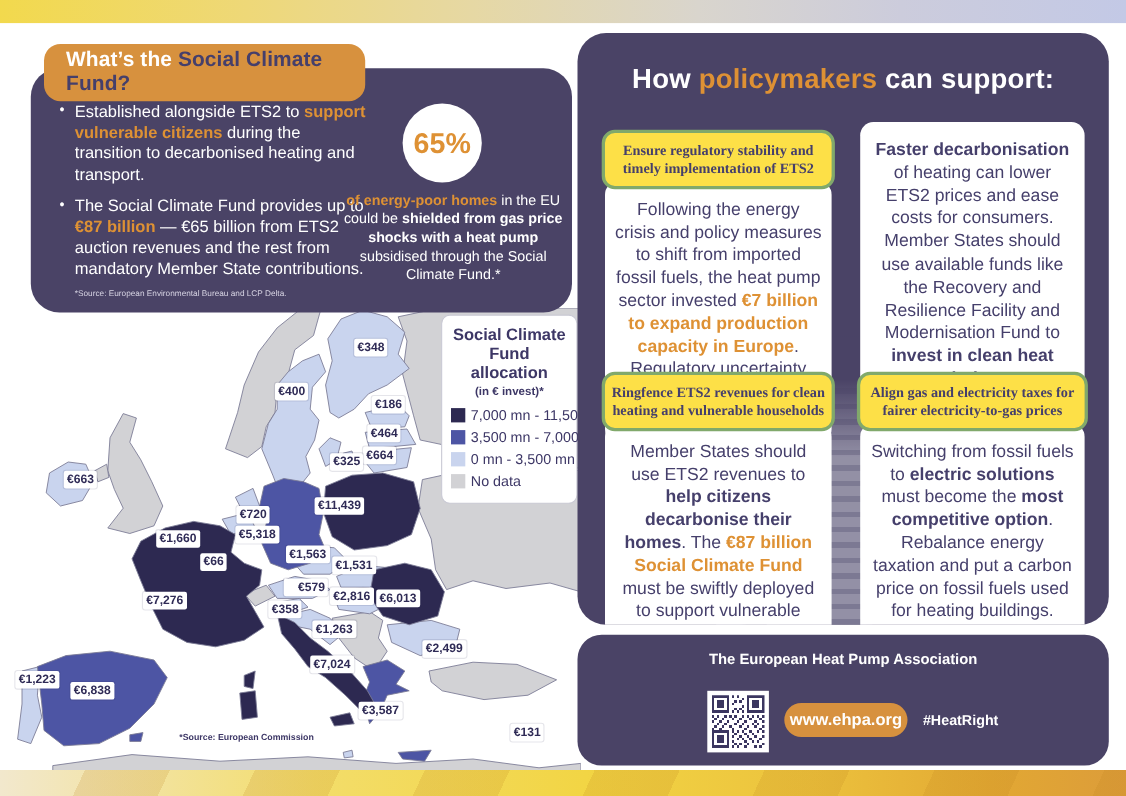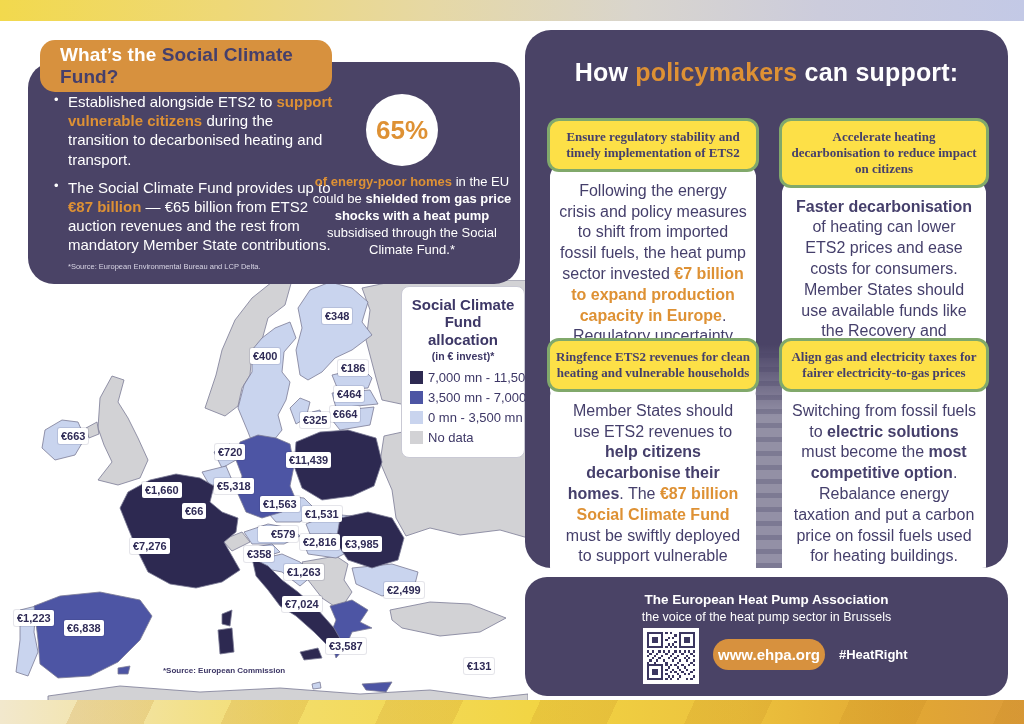--- a/index.html
+++ b/index.html
@@ -155,32 +155,32 @@
       <path class="f-dark" d="M218,350 L232,348 L234,372 L220,374 Z"></path>
     </svg>
     <div id="map-labels">
         <div class="map-label" style="left: 322px; top: 28px;">€348</div>
         <div class="map-label" style="left: 250px; top: 68px;">€400</div>
         <div class="map-label" style="left: 338px; top: 80px;">€186</div>
         <div class="map-label" style="left: 334px; top: 106px;">€464</div>
         <div class="map-label" style="left: 330px; top: 126px;">€664</div>
         <div class="map-label" style="left: 300px; top: 132px;">€325</div>
         <div class="map-label" style="left: 58px; top: 148px;">€663</div>
-        <div class="map-label" style="left: 215px; top: 164px; text-align: center;">€720</div>
+        <div class="map-label" style="left: 215px; top: 180px; text-align: center;">€720</div>
         <div class="map-label" style="left: 214px; top: 198px;">€5,318</div>
         <div class="map-label" style="left: 142px; top: 202px;">€1,660</div>
         <div class="map-label" style="left: 182px; top: 223px;">€66</div>
         <div class="map-label" style="left: 286px; top: 172px;">€11,439</div>
         <div class="map-label" style="left: 260px; top: 216px;">€1,563</div>
         <div class="map-label" style="left: 302px; top: 226px;">€1,531</div>
         <div class="map-label" style="left: 258px; top: 246px; padding-left: 13px;">€579</div>
         <div class="map-label" style="left: 300px; top: 254px;">€2,816</div>
         <div class="map-label" style="left: 244px; top: 266px;">€358</div>
         <div class="map-label" style="left: 284px; top: 284px;">€1,263</div>
-        <div class="map-label" style="left: 342px; top: 256px;">€3,985</div>
+        <div class="map-label" style="left: 342px; top: 256px;">€6,013</div>
         <div class="map-label" style="left: 384px; top: 302px;">€2,499</div>
         <div class="map-label" style="left: 130px; top: 258px;">€7,276</div>
         <div class="map-label" style="left: 282px; top: 316px;">€7,024</div>
         <div class="map-label" style="left: 14px; top: 330px;">€1,223</div>
         <div class="map-label" style="left: 64px; top: 340px;">€6,838</div>
         <div class="map-label" style="left: 326px; top: 358px;">€3,587</div>
         <div class="map-label" style="left: 464px; top: 378px;">€131</div>
       </div>
     <div class="legend">
       <div class="legend-title">Social Climate Fund allocation</div>
@@ -209,36 +209,34 @@
 
   <div class="right-panel">
     <div class="building"></div>
     <div class="rp-title"><span>How </span><span class="sg-o">policymakers</span><span> can support:</span></div>
 
     <div class="card c1">
       <div class="card-title">Ensure regulatory stability and timely implementation of ETS2</div>
       <div class="card-body"><span>Following the energy crisis and policy measures to shift from imported fossil fuels, the heat pump sector invested </span><span class="sg-o">€7 billion to expand production capacity in Europe</span><span>. Regulatory uncertainty risks jeopardising these investments.</span></div>
     </div>
     <div class="card c2">
-      <div class="card-title">Accelerate heating decarbonisation to reduce impact on citizens</div>
       <div class="card-body"><span class="sg-b">Faster decarbonisation</span><span> of heating can lower ETS2 prices and ease costs for consumers. Member States should use available funds like the Recovery and Resilience Facility and Modernisation Fund to </span><span class="sg-b">invest in clean heat solutions</span><span>.</span></div>
     </div>
     <div class="card c3">
       <div class="card-title">Ringfence ETS2 revenues for clean heating and vulnerable households</div>
       <div class="card-body"><span>Member States should use ETS2 revenues to </span><span class="sg-b">help citizens decarbonise their homes</span><span>. The </span><span class="sg-o">€87 billion Social Climate Fund</span><span> must be swiftly deployed to support vulnerable households and cut fossil fuel use.</span></div>
     </div>
     <div class="card c4">
       <div class="card-title">Align gas and electricity taxes for fairer electricity-to-gas prices</div>
       <div class="card-body"><span>Switching from fossil fuels to </span><span class="sg-b">electric solutions</span><span> must become the </span><span class="sg-b">most competitive option</span><span>. Rebalance energy taxation and put a carbon price on fossil fuels used for heating buildings.</span></div>
     </div>
   </div>
 
   <div class="footer">
     <div class="footer-title">The European Heat Pump Association</div>
-    <div class="footer-sub">the voice of the heat pump sector in Brussels</div>
     <div class="qr">
       <svg viewBox="0 0 21 21" shape-rendering="crispEdges">
         <rect x="0" y="0" width="21" height="21" fill="#fff"></rect>
         <g fill="#3b3660">
           <rect x="0" y="0" width="7" height="7"></rect>
             <rect x="14" y="0" width="7" height="7"></rect>
             <rect x="0" y="14" width="7" height="7"></rect>
         </g>
         <g fill="#fff">
           <rect x="1" y="1" width="5" height="5"></rect>

